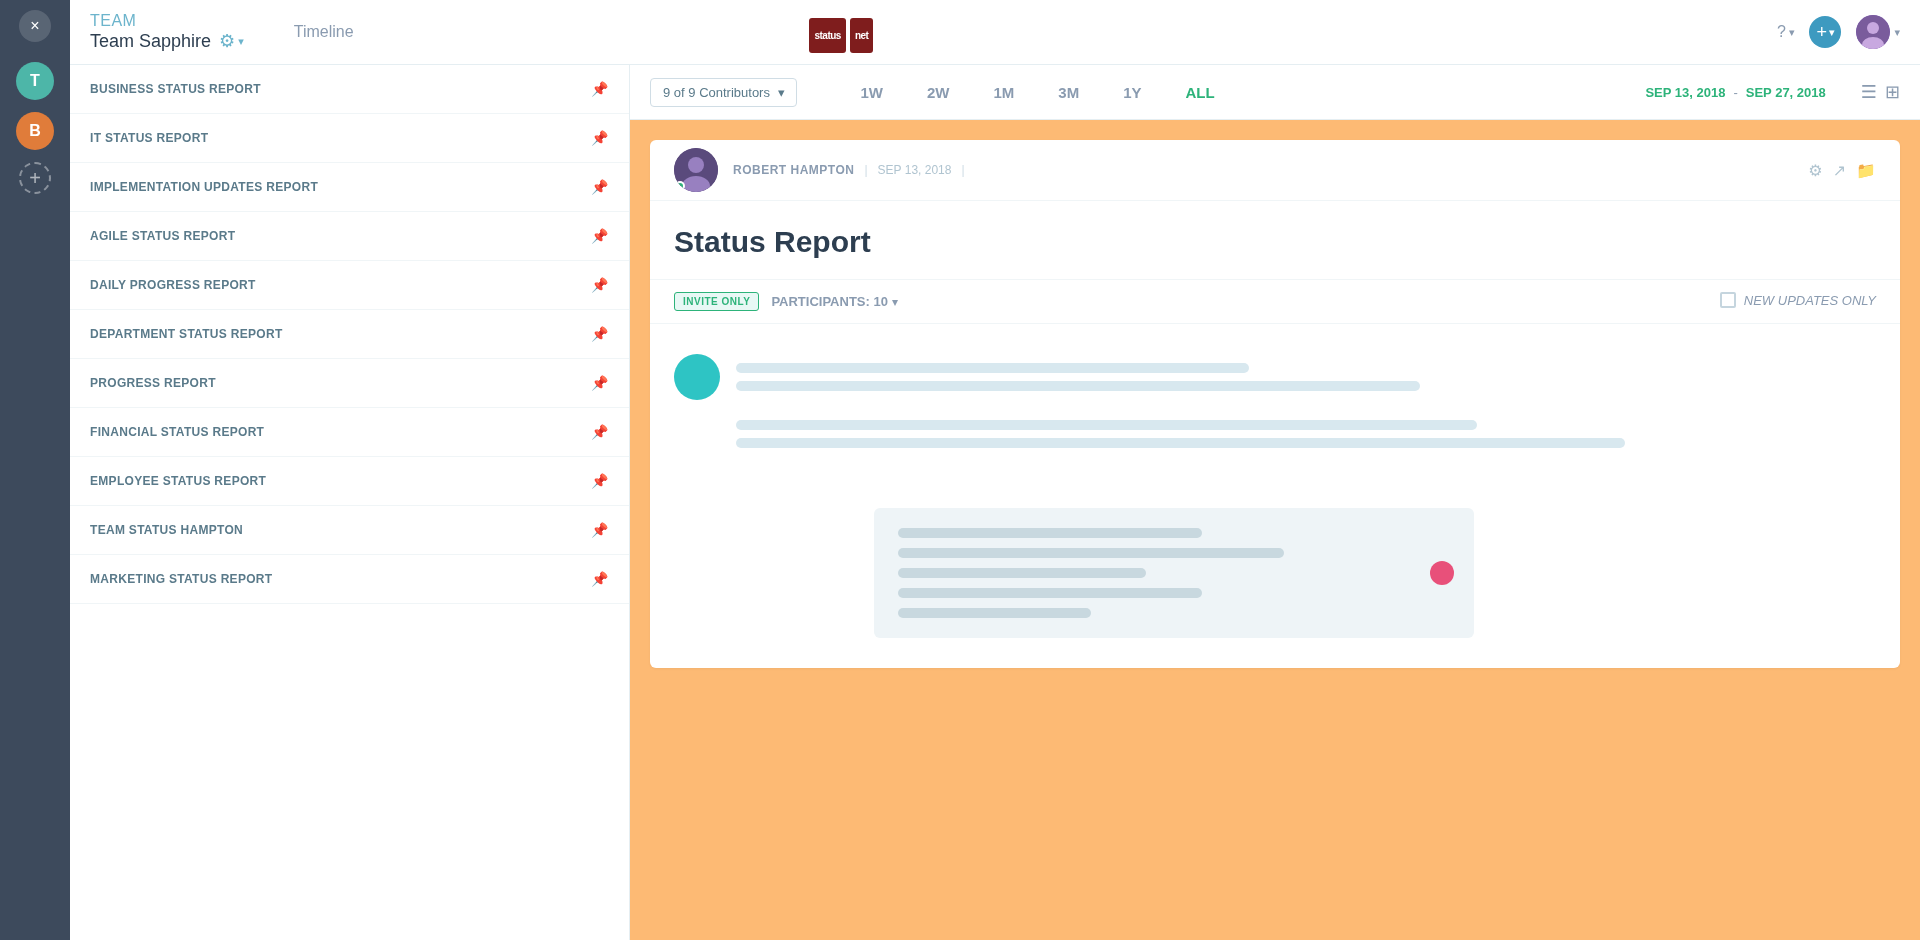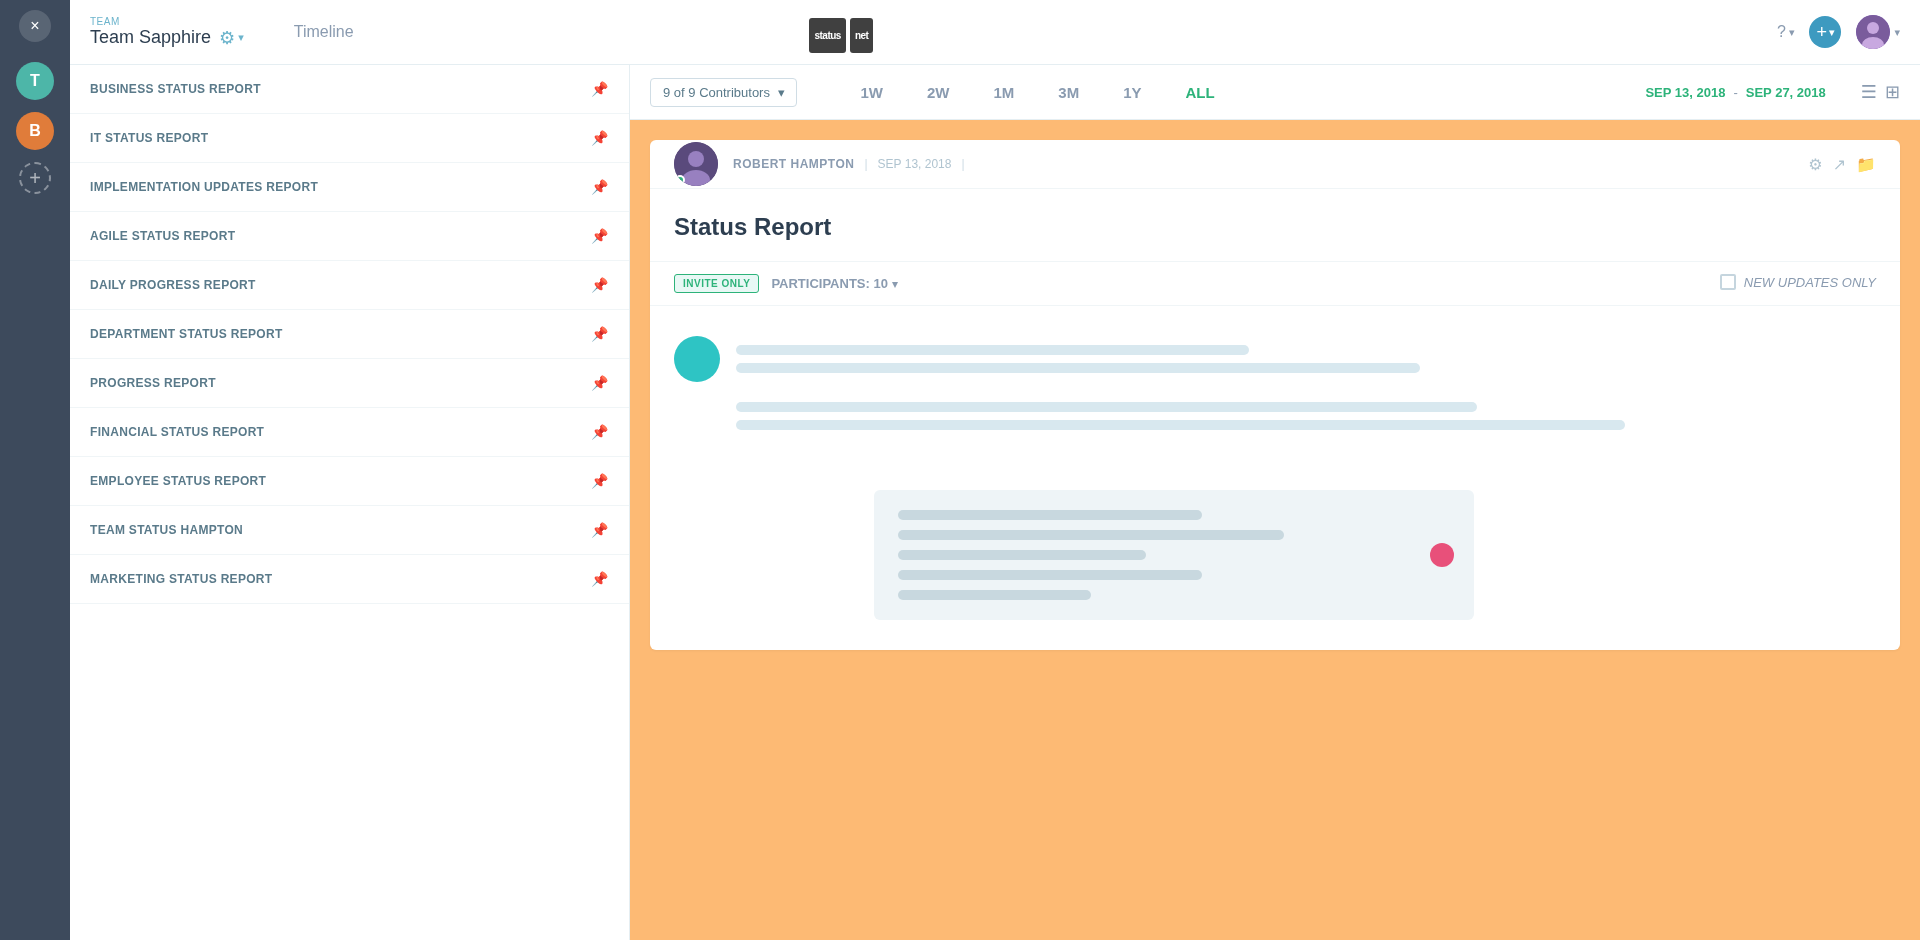--- a/index.html
+++ b/index.html
@@ -49,21 +49,21 @@
     .top-header {
       height: 65px;
       background: #fff;
       border-bottom: 1px solid #e5eef2;
       display: flex;
       align-items: center;
       padding: 0 20px;
       flex-shrink: 0;
     }
     .team-label {
-      font-size: 10px;
+      font-size: 16px;
       color: #6cb4cc;
       letter-spacing: 0.5px;
       text-transform: uppercase;
       display: block;
     }
     .team-name {
       font-size: 18px;
       font-weight: 400;
       color: #2d3e50;
     }
@@ -87,21 +87,21 @@
       align-items: center;
       gap: 15px;
     }
     .statusnet-logo {
       font-size: 22px;
       font-weight: 700;
       color: #2d3e50;
       letter-spacing: -0.5px;
     }
     .statusnet-logo span {
-      background: #404040;
+      background: #7f1d1d;
       color: #fff;
       font-size: 10px;
       padding: 12px 5px;
       border-radius: 3px;
       margin-left: 4px;
       font-weight: 600;
     }
     .logo-block { margin: 0 auto; }
     .help-btn, .add-btn, .user-btn {
       background: none; border: none; cursor: pointer;
@@ -246,21 +246,21 @@
       overflow-y: auto;
       padding: 20px;
     }
     .report-card {
       background: #fff;
       border-radius: 6px;
       overflow: hidden;
       box-shadow: 0 1px 3px rgba(0,0,0,0.05);
     }
     .report-header {
-      padding: 2px 24px;
+      padding: 8px 24px;
       border-bottom: 1px solid #f0f5f7;
       display: flex;
       align-items: center;
       gap: 15px;
     }
     .report-avatar {
       width: 44px; height: 44px;
       border-radius: 50%;
       background: #5a4a7c;
       overflow: hidden;
@@ -297,21 +297,21 @@
       gap: 10px;
     }
     .action-icon-btn {
       background: none; border: none; cursor: pointer;
       color: #b0c4d0; font-size: 16px;
     }
     .report-title-section {
       padding: 24px 24px 20px;
     }
     .report-title {
-      font-size: 24px;
+      font-size: 30px;
       font-weight: 700;
       color: #2d3e50;
     }
     .report-participants-bar {
       padding: 12px 24px;
       border-top: 1px solid #f0f5f7;
       border-bottom: 1px solid #f0f5f7;
       display: flex;
       align-items: flex-start;
       justify-content: space-between;

